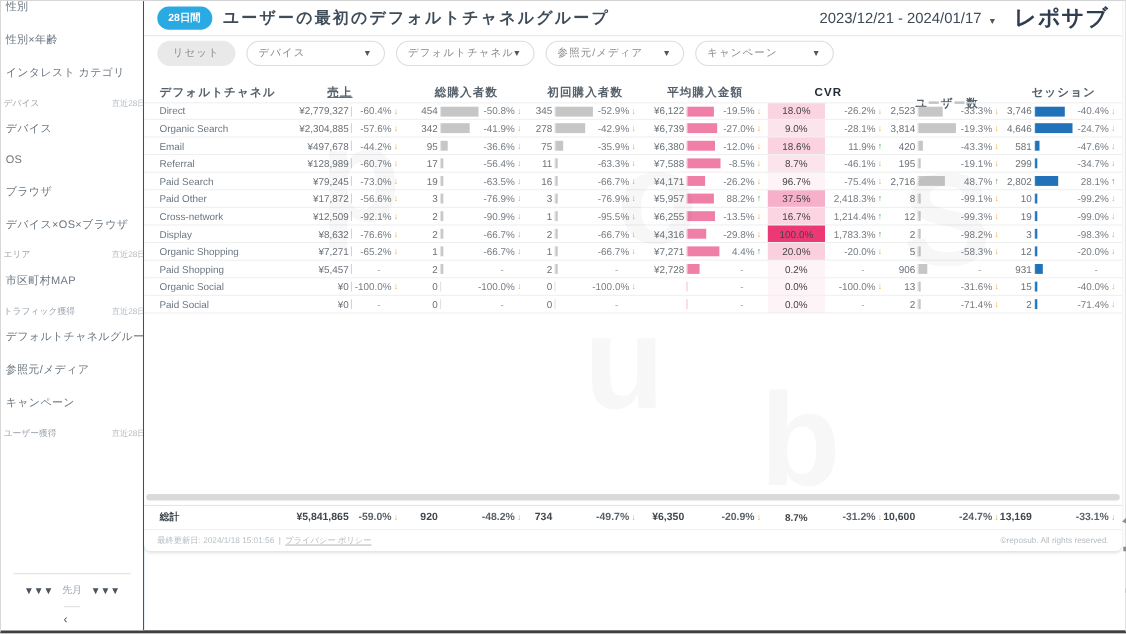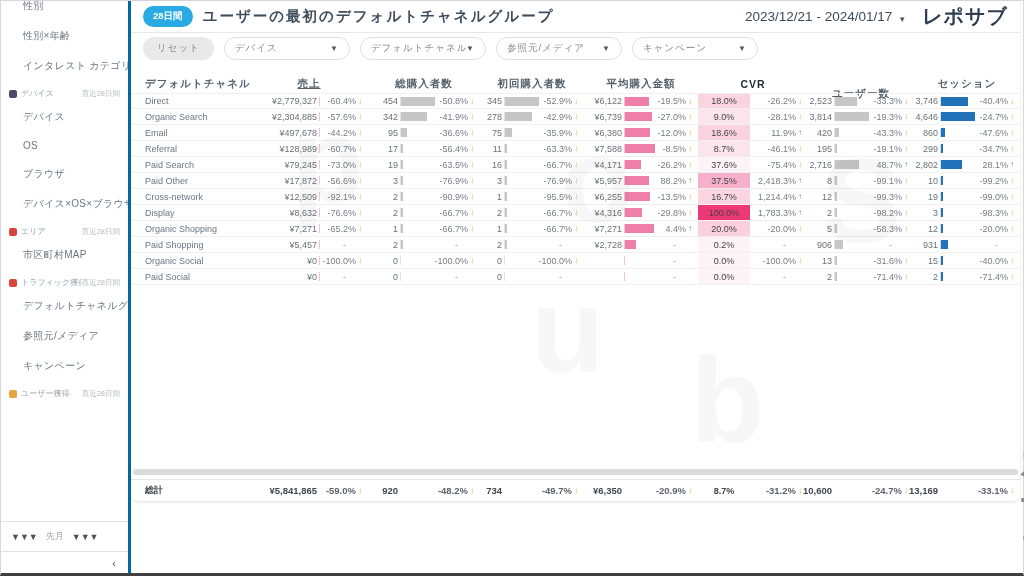--- a/index.html
+++ b/index.html
@@ -1,21 +1,21 @@
 <!DOCTYPE html>
 <html><head>
 <meta charset="utf-8">
 <style>
   * { margin:0; padding:0; box-sizing:border-box; }
   html,body { width:1024px; height:576px; overflow:hidden; }
   body { font-family:"Liberation Sans","DejaVu Sans",sans-serif; background:#fff; color:#5f6b76; }
   .app { width:1024px; height:576px; display:flex; border:1px solid #d8d8d8; border-bottom:3px solid #3f3f3f; position:relative; background:#fff; }
 
   
-  .sidebar { width:130px; min-width:130px; border-right:3px solid #0369a1; display:flex; flex-direction:column; background:#fff; overflow:hidden; }
+  .sidebar { width:130px; min-width:130px; border-right:1px solid #0369a1; display:flex; flex-direction:column; background:#fff; overflow:hidden;align-items:center; }
   .side-scroll { flex:1; overflow:hidden; padding:0 0 4px 0; margin-top:-10px; }
   .side-link { font-size:10px; color:#6b7680; padding:8px 6px 8px 22px; cursor:pointer; white-space:nowrap; letter-spacing:.3px; }
   .sec-head { display:flex; align-items:center; font-size:8px; color:#9aa3ab; padding:7px 6px 3px 8px; white-space:nowrap; }
   .sec-icon { width:8px; height:8px; border-radius:2px; margin-right:4px; flex:none; }
   .sec-label { flex:1; overflow:hidden; }
   .sec-period { color:#b3bac0; font-size:7.5px; padding-right:2px; }
   .side-bottom { border-top:1px solid #e2e2e2; padding:8px 10px; font-size:9px; color:#4a545e; display:flex; gap:8px; align-items:center; }
   .side-bottom .muted { color:#9aa3ab; }
   .side-collapse { border-top:1px solid #e2e2e2; height:22px; display:flex; align-items:center; justify-content:flex-end; padding-right:12px; color:#555; font-size:11px; cursor:pointer; }
 
@@ -352,21 +352,21 @@
               <span class="num">420</span>
               <span class="barwrap " style="width: 34px;">
                 <span class="bar gray" style="width: 3.7441px;"></span>
               </span>
             </div>
             <div class="ccell">
               <span class="pct">-43.3%</span>
               <span class="arr down">↓</span>
             </div>
             <div class="vcell">
-              <span class="num">860</span>
+              <span class="num">581</span>
               <span class="barwrap bluebase" style="width: 34px;">
                 <span class="bar blue" style="width: 4.25183px;"></span>
               </span>
             </div>
             <div class="ccell">
               <span class="pct">-47.6%</span>
               <span class="arr down">↓</span>
             </div>
           </div>
           <div class="grid row">
@@ -468,21 +468,21 @@
             <div class="vcell">
               <span class="num">¥4,171</span>
               <span class="barwrap pinkbase" style="width: 30px;">
                 <span class="bar pink" style="width: 16.4905px;"></span>
               </span>
             </div>
             <div class="ccell">
               <span class="pct">-26.2%</span>
               <span class="arr down">↓</span>
             </div>
-            <div class="cvrcell" style="background: rgba(233, 30, 99, 0.055);">37.6%</div>
+            <div class="cvrcell" style="background: rgba(233, 30, 99, 0.055);">96.7%</div>
             <div class="ccell">
               <span class="pct">-75.4%</span>
               <span class="arr down">↓</span>
             </div>
             <div class="vcell">
               <span class="num">2,716</span>
               <span class="barwrap " style="width: 34px;">
                 <span class="bar gray" style="width: 24.2119px;"></span>
               </span>
             </div>
@@ -992,20 +992,26 @@
           <div class="vcell">
             <span class="num">13,169</span>
             <span class="barwrap bluebase" style="width: 34px; border-left-color: transparent;"></span>
           </div>
           <div class="ccell">
             <span class="pct">-33.1%</span>
             <span class="arr down">↓</span>
           </div>
         </div>
 
+      <div class="cardfoot">
+        <span>最終更新日: 2024/1/18 15:01:56</span>
+        <span class="sep">|</span>
+        <a>プライバシー ポリシー</a>
+        <span class="right">©reposub. All rights reserved.</span>
+      </div>
     </div>
 
     <div class="bottom-strip">
       <div class="biglogo">レポサブ</div>
     </div>
 
     <span class="wm" style="left:160px;top:90px;">p</span>
     <span class="wm" style="left:430px;top:110px;">o</span>
     <span class="wm" style="left:690px;top:130px;">S</span>
     <span class="wm" style="left:400px;top:260px;">u</span>

